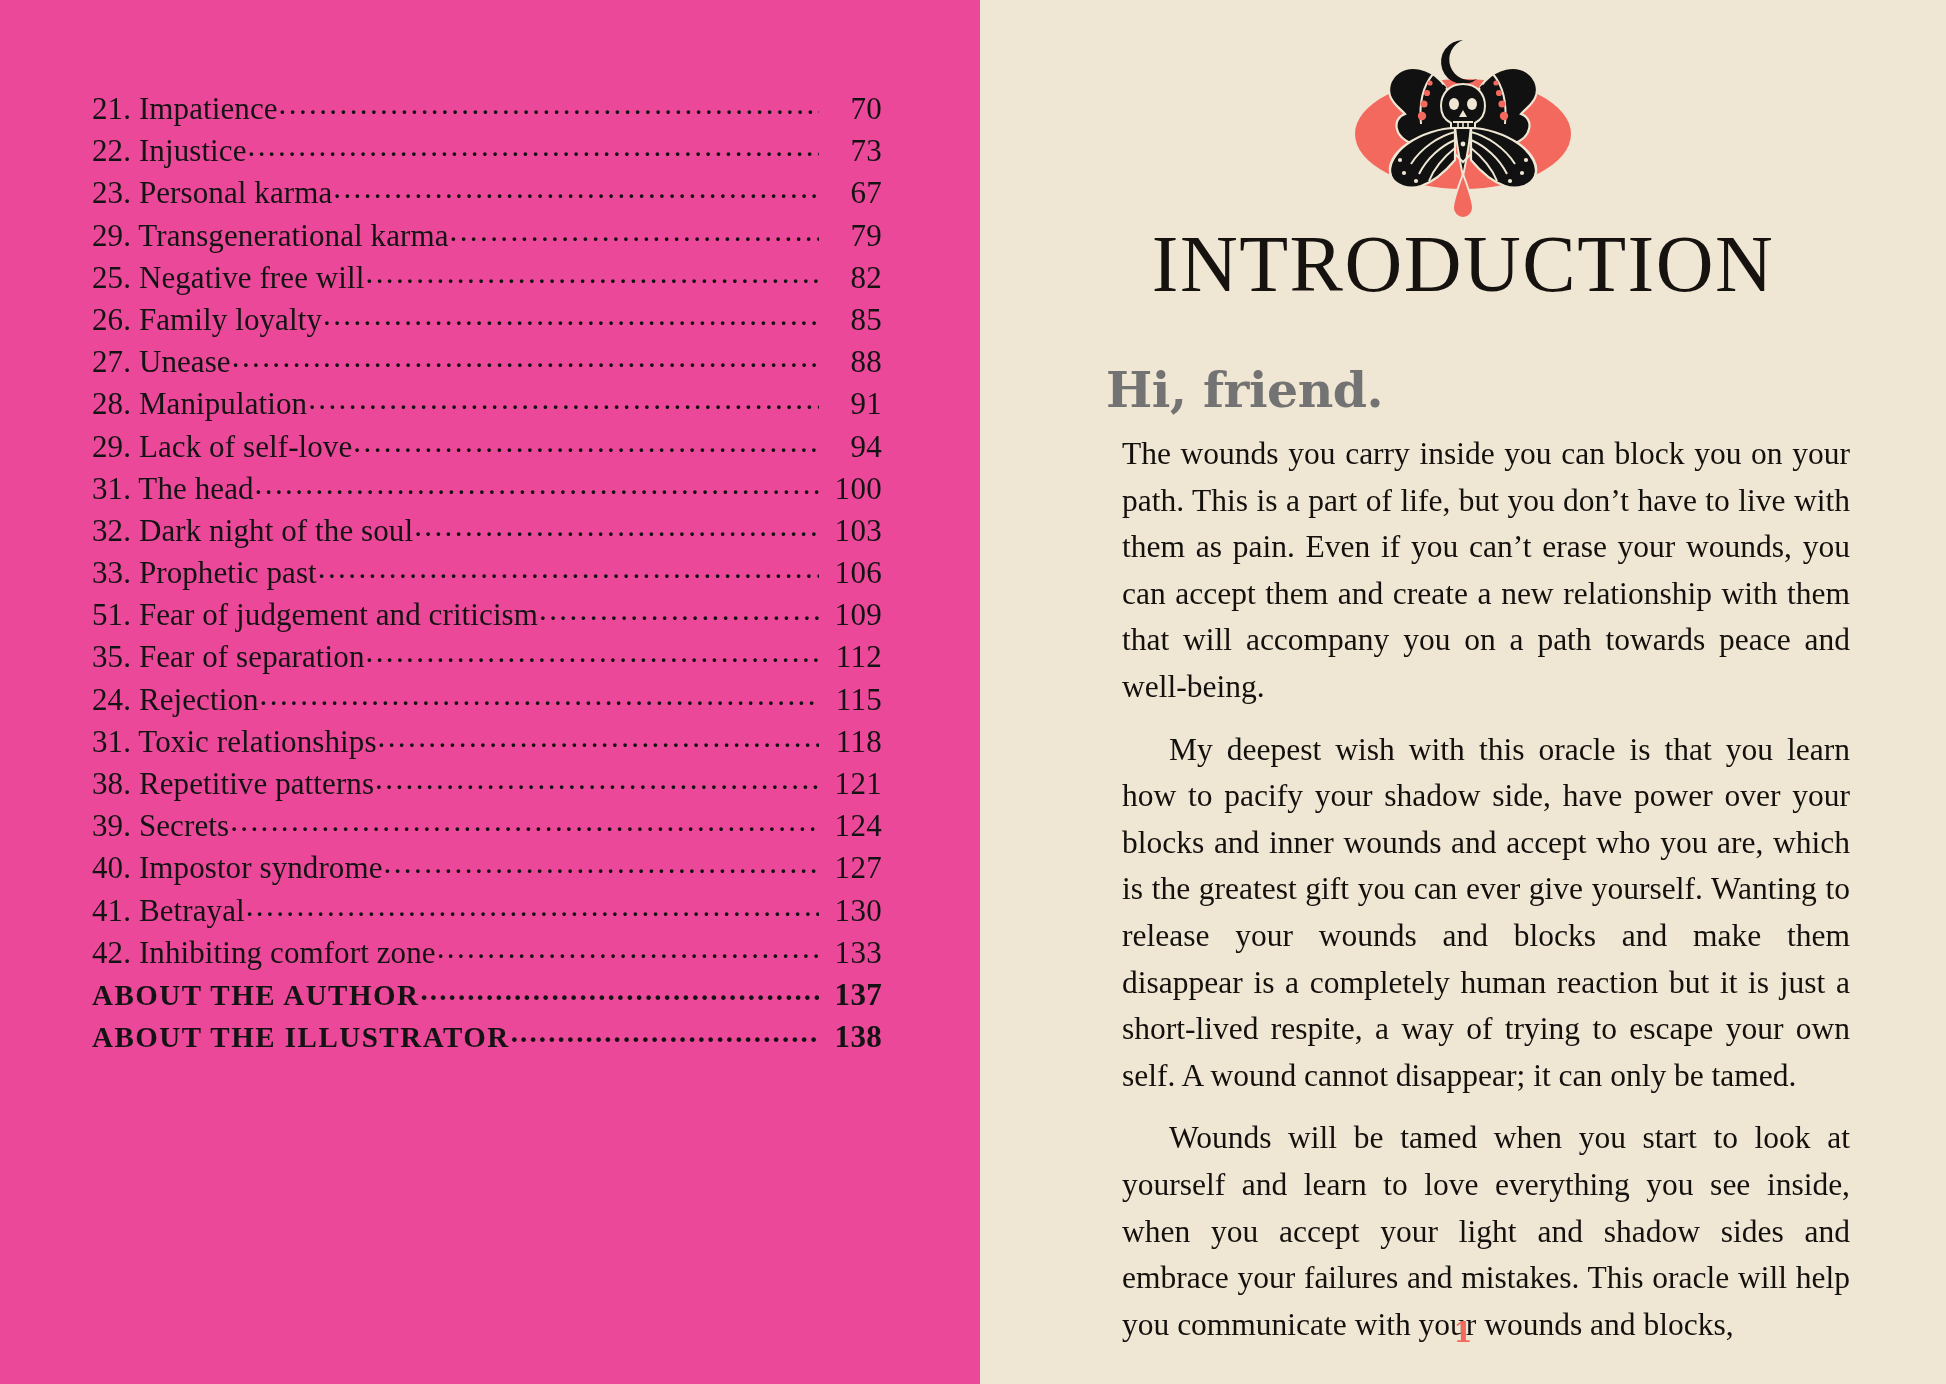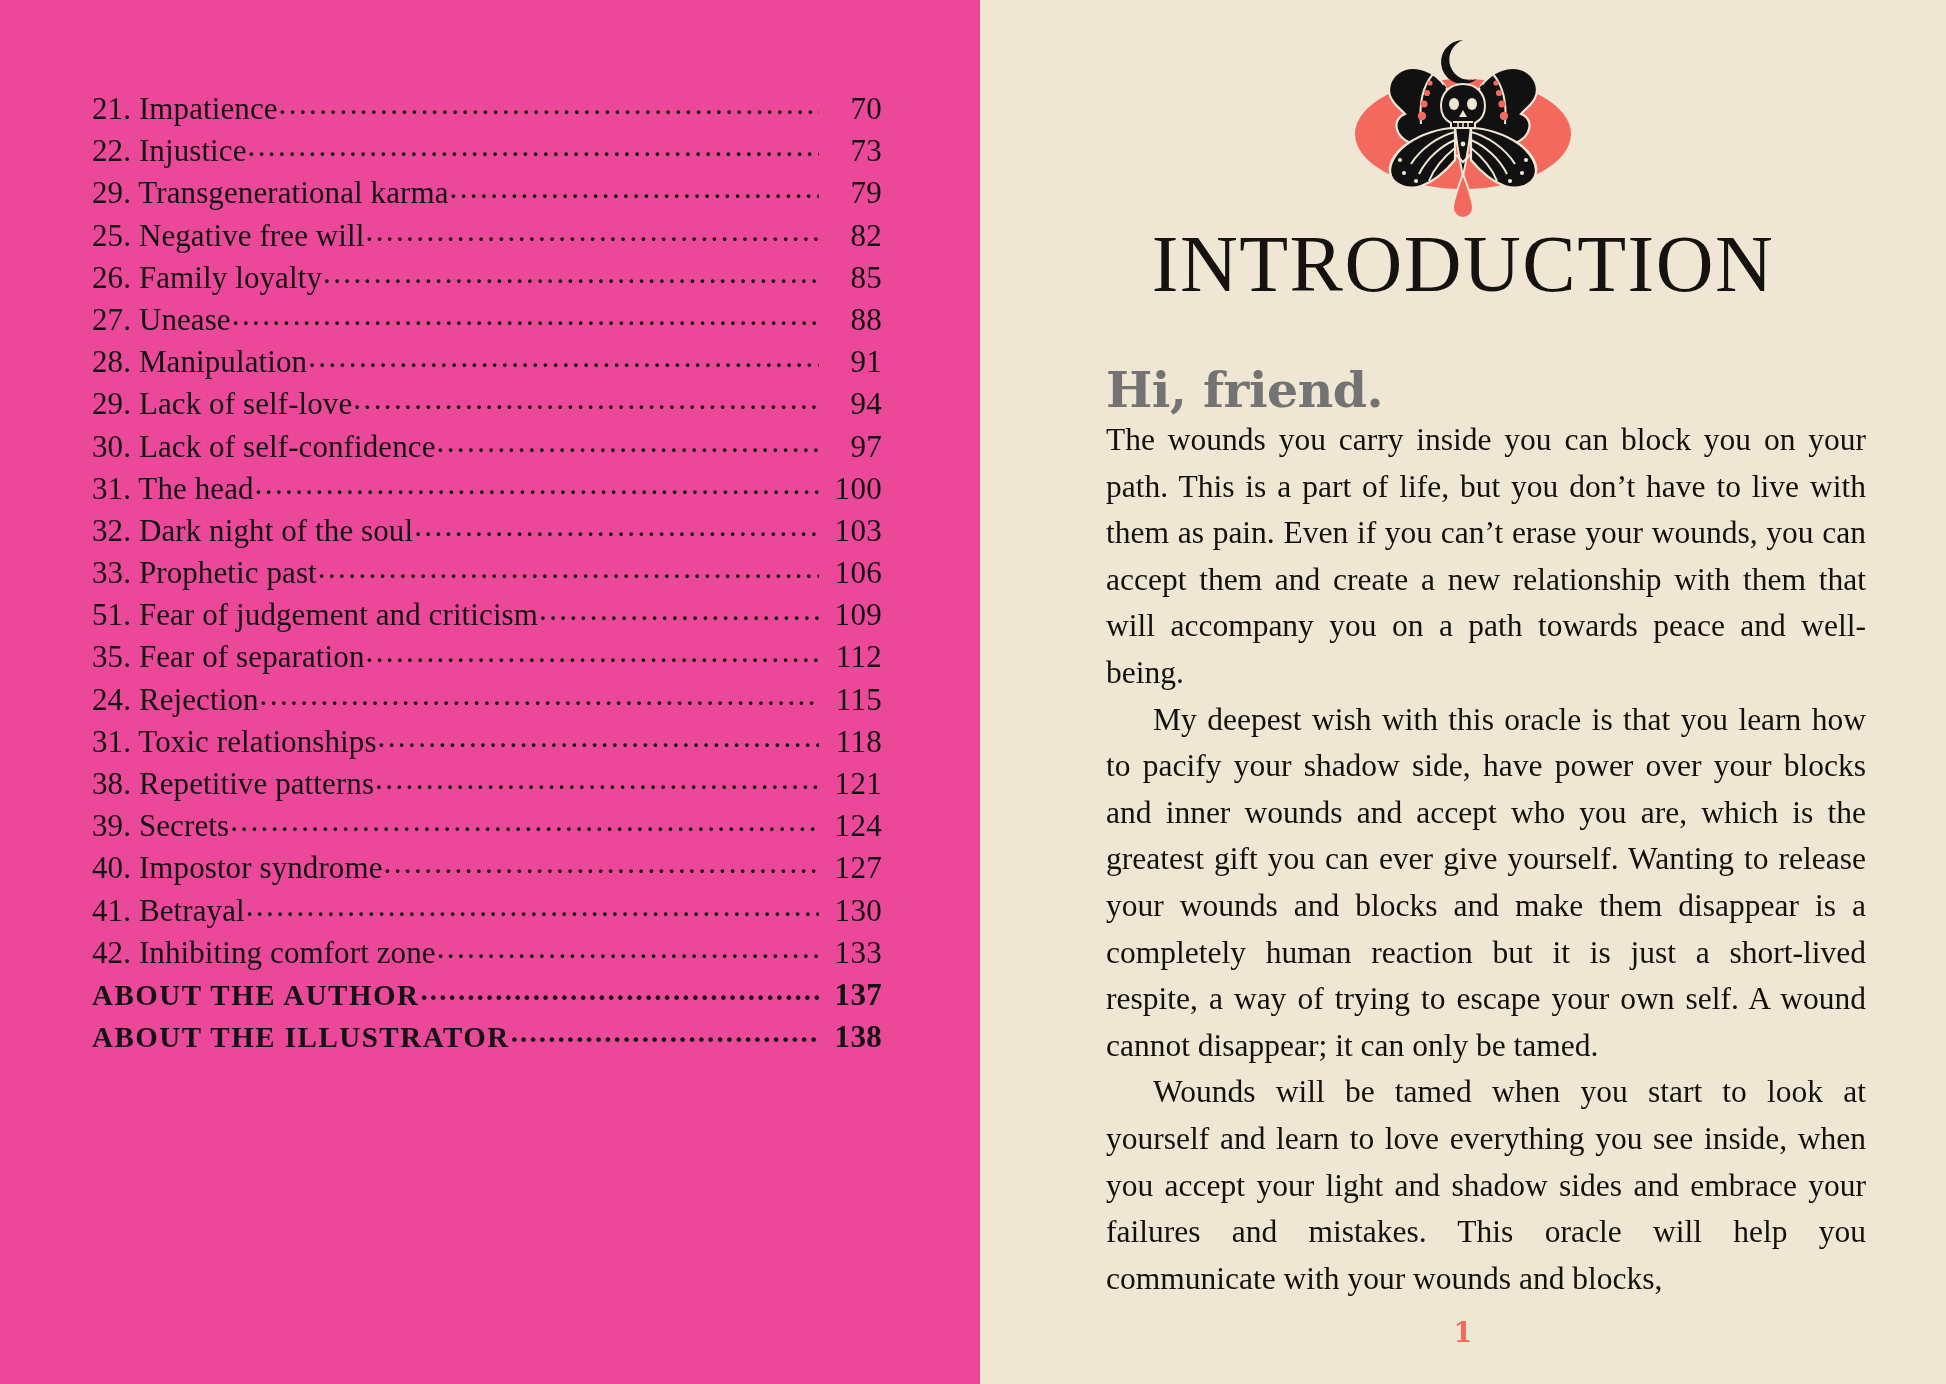--- a/index.html
+++ b/index.html
@@ -93,21 +93,21 @@
   }
   .body-col {
     margin:0 96px 0 110px;
     width:760px;
     font-size:31.5px;
     line-height:46.6px;
     color:#14100d;
     text-align:justify;
     text-justify:inter-word;
   }
-  .body-col p { margin:0; }
+  .body-col p { margin:16px; }
   .body-col p.indent { text-indent:47px; }
   .folio {
     position:absolute;
     left:0; right:0;
     bottom:36px;
     text-align:center;
     color:#F4695E;
     font-size:27px;
     font-weight:700;
     font-family:"DejaVu Serif", serif;
@@ -124,20 +124,25 @@
           <span class="toc-label">21. Impatience</span>
           <span class="toc-dots"></span>
           <span class="toc-page">70</span>
         </div>
         <div class="toc-row">
           <span class="toc-label">22. Injustice</span>
           <span class="toc-dots"></span>
           <span class="toc-page">73</span>
         </div>
         <div class="toc-row">
+          <span class="toc-label">23. Personal karma</span>
+          <span class="toc-dots"></span>
+          <span class="toc-page">67</span>
+        </div>
+        <div class="toc-row">
           <span class="toc-label">29. Transgenerational karma</span>
           <span class="toc-dots"></span>
           <span class="toc-page">79</span>
         </div>
         <div class="toc-row">
           <span class="toc-label">25. Negative free will</span>
           <span class="toc-dots"></span>
           <span class="toc-page">82</span>
         </div>
         <div class="toc-row">
@@ -152,25 +157,20 @@
         </div>
         <div class="toc-row">
           <span class="toc-label">28. Manipulation</span>
           <span class="toc-dots"></span>
           <span class="toc-page">91</span>
         </div>
         <div class="toc-row">
           <span class="toc-label">29. Lack of self-love</span>
           <span class="toc-dots"></span>
           <span class="toc-page">94</span>
-        </div>
-        <div class="toc-row">
-          <span class="toc-label">30. Lack of self-confidence</span>
-          <span class="toc-dots"></span>
-          <span class="toc-page">97</span>
         </div>
         <div class="toc-row">
           <span class="toc-label">31. The head</span>
           <span class="toc-dots"></span>
           <span class="toc-page">100</span>
         </div>
         <div class="toc-row">
           <span class="toc-label">32. Dark night of the soul</span>
           <span class="toc-dots"></span>
           <span class="toc-page">103</span>

